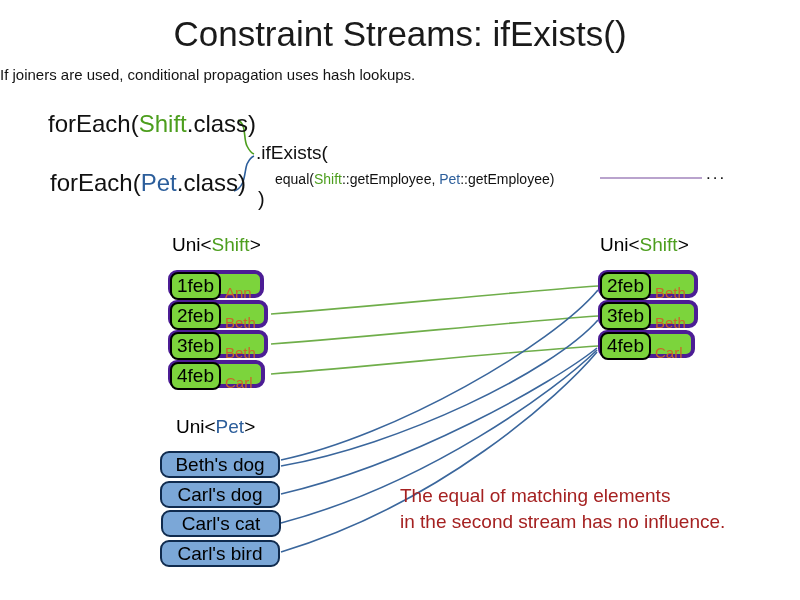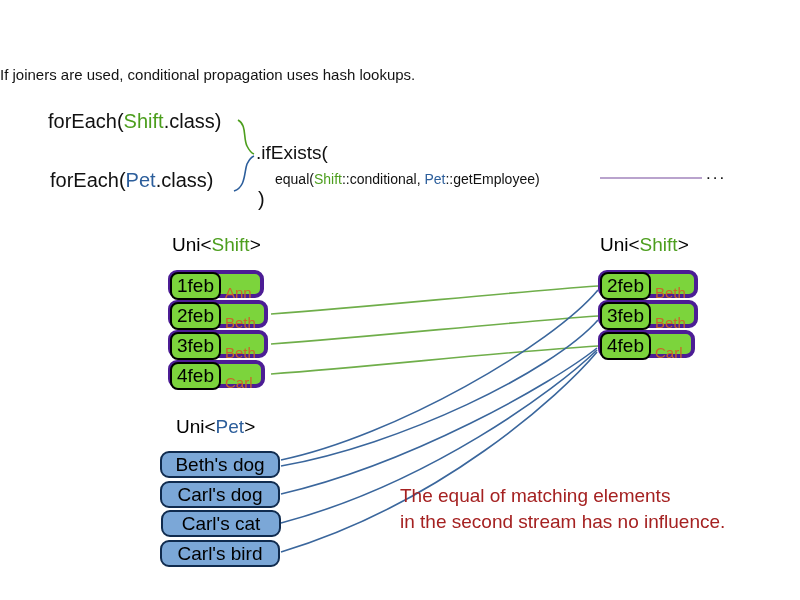--- a/index.html
+++ b/index.html
@@ -7,21 +7,21 @@
     position:relative; width:800px; height:600px; background:#ffffff;
     font-family:"Liberation Sans", sans-serif; color:#111; overflow:hidden;
   }
   svg.overlay { position:absolute; left:0; top:0; width:800px; height:600px; pointer-events:none; }
 
   .title { position:absolute; top:14px; left:0; width:100%; text-align:center;
            font-size:35px; font-weight:400; color:#1a1a1a; }
   .subtitle { position:absolute; top:66px; left:0; width:100%; 
               font-size:15px; color:#141414; }
 
-  .code-line { position:absolute; font-size:20px; white-space:nowrap; }
+  .code-line { position:absolute; font-size:24px; white-space:nowrap; }
   .code-line1 { left:48px; top:110px; }
   .code-line2 { left:50px; top:169px; }
   .ifexists   { position:absolute; left:256px; top:142px; font-size:19px; }
   .equal-line { position:absolute; left:275px; top:171px; font-size:14px; white-space:nowrap; }
   .close-paren{ position:absolute; left:258px; top:188px; font-size:20px; }
   .ellipsis   { position:absolute; left:706px; top:164px; font-size:17px; letter-spacing:2px; }
 
   .green { color:#4c9e1d; }
   .blue  { color:#2c5e9b; }
 
@@ -66,29 +66,30 @@
 
     <g stroke="#3a669c" stroke-width="1.6" fill="none">
       <path d="M 281,460 C 395,436 552,345 598,290"></path>
       <path d="M 281,466 C 400,445 552,372 598,320"></path>
       <path d="M 281,494 C 410,464 552,384 597,348"></path>
       <path d="M 281,523 C 428,484 556,390 597,350"></path>
       <path d="M 281,552 C 440,504 560,396 597,352"></path>
     </g>
   </svg>
 
+  <div class="title">Constraint Streams: ifExists()</div>
   <div class="subtitle">If joiners are used, conditional propagation uses hash lookups.</div>
 
   <div class="code-line code-line1"><span>forEach(</span><span class="green">Shift</span><span>.class)</span></div>
 
   <div class="code-line code-line2"><span>forEach(</span><span class="blue">Pet</span><span>.class)</span></div>
 
   <div class="ifexists">.ifExists(</div>
 
-  <div class="equal-line"><span>equal(</span><span class="green">Shift</span><span>::conditional, </span><span class="blue">Pet</span><span>::getEmployee)</span></div>
+  <div class="equal-line"><span>equal(</span><span class="green">Shift</span><span>::getEmployee, </span><span class="blue">Pet</span><span>::getEmployee)</span></div>
 
   <div class="close-paren">)</div>
   <div class="ellipsis">...</div>
 
   <div class="tbl-label" style="left:172px; top:234px;"><span>Uni&lt;</span><span class="green">Shift</span><span>&gt;</span></div>
 
   <div class="shift-row" style="left:168px; top:270px;">
     <span class="date">1feb</span>
     <span class="name">Ann</span>
   </div>

